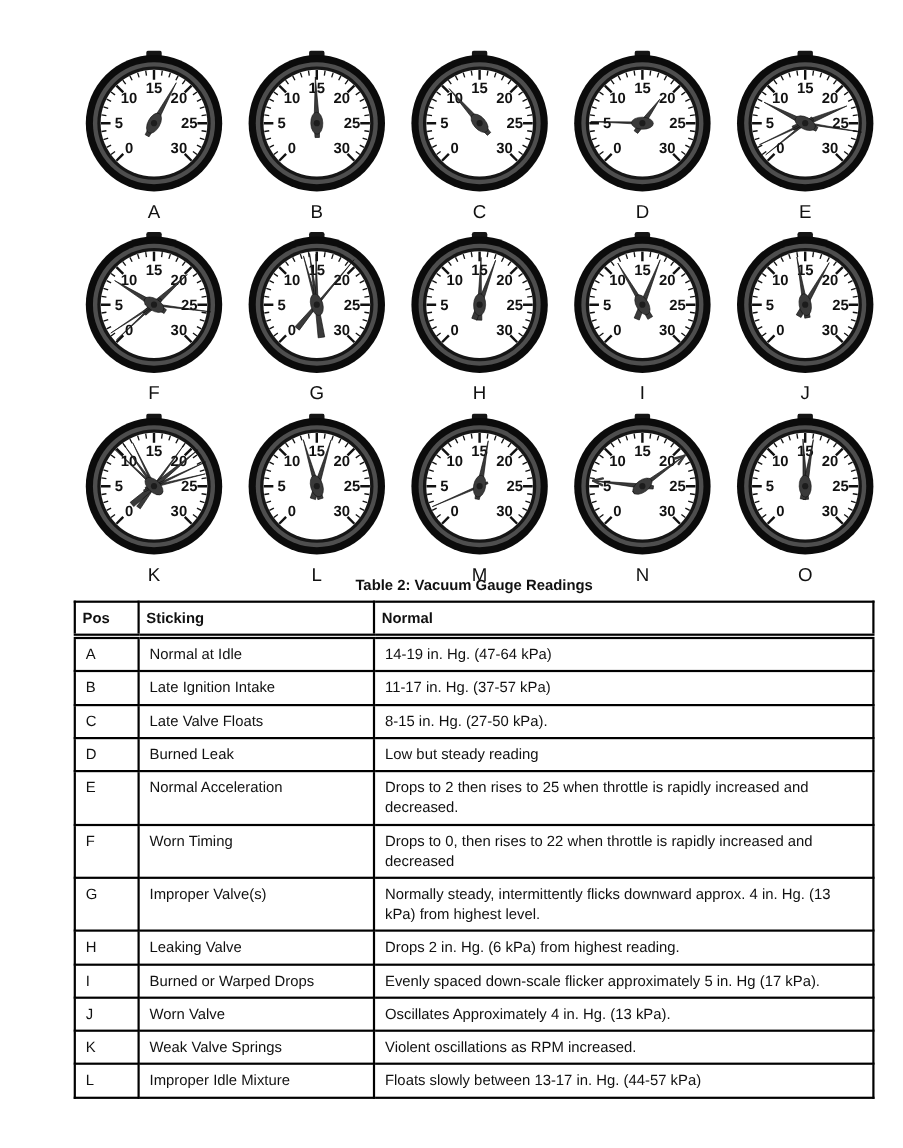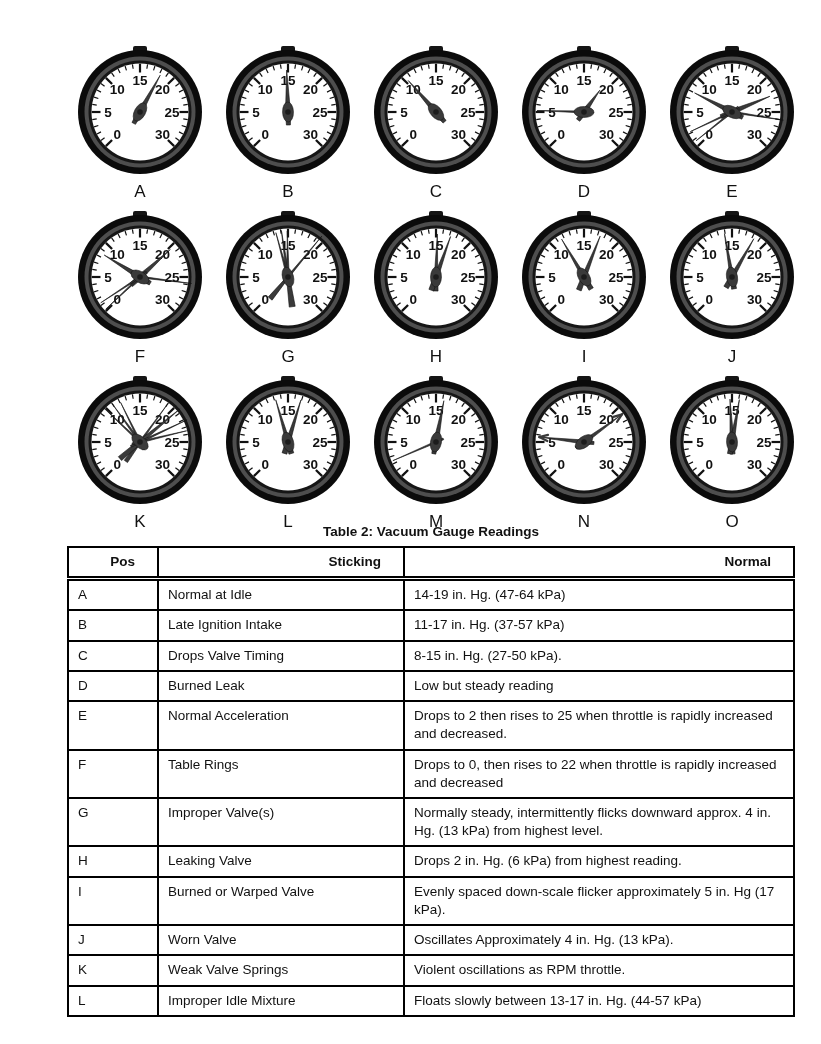--- a/index.html
+++ b/index.html
@@ -12,21 +12,21 @@
     display:flex;flex-wrap:wrap;
   }
   .gauge-cell{width:132px;height:165px;margin:0 8px;text-align:center;}
   .gauge-letter{margin-top:1px;font-size:17px;line-height:18px;color:#111;}
   .table-block{position:absolute;left:67px;top:524px;width:728px;}
   .table-title{text-align:center;font-weight:bold;font-size:13.5px;margin-bottom:7px;}
   table.readings{border-collapse:collapse;width:100%;font-size:13.5px;table-layout:fixed;}
   table.readings th, table.readings td{
     border:2px solid #000;padding:5px 9px;line-height:1.35;vertical-align:top;text-align:left;
   }
-  table.readings th{font-weight:bold;text-align:right;border-bottom:5px double #000;padding:5px 22px;}
+  table.readings th{font-weight:bold;text-align:left;border-bottom:5px double #000;padding:5px 6px;}
   th.col-pos{width:44px;}
   th.col-cond{width:200px;}
   td.pos{text-align:center;}
   .footer{
     position:absolute;left:14px;right:9px;top:1021px;
     display:flex;justify-content:space-between;font-size:13.5px;margin-top:36px;
   }
   .page-num{font-weight:bold;}
 </style>
 </head>
@@ -800,62 +800,62 @@
           <td class="cond">Normal at Idle</td>
           <td class="read">14-19 in. Hg. (47-64 kPa)</td>
         </tr>
         <tr>
           <td class="pos">B</td>
           <td class="cond">Late Ignition Intake</td>
           <td class="read">11-17 in. Hg. (37-57 kPa)</td>
         </tr>
         <tr>
           <td class="pos">C</td>
-          <td class="cond">Drops Valve Timing</td>
+          <td class="cond">Late Valve Floats</td>
           <td class="read">8-15 in. Hg. (27-50 kPa).</td>
         </tr>
         <tr>
           <td class="pos">D</td>
           <td class="cond">Burned Leak</td>
           <td class="read">Low but steady reading</td>
         </tr>
         <tr>
           <td class="pos">E</td>
           <td class="cond">Normal Acceleration</td>
           <td class="read">Drops to 2 then rises to 25 when throttle is rapidly increased and decreased.</td>
         </tr>
         <tr>
           <td class="pos">F</td>
-          <td class="cond">Table Rings</td>
+          <td class="cond">Worn Timing</td>
           <td class="read">Drops to 0, then rises to 22 when throttle is rapidly increased and decreased</td>
         </tr>
         <tr>
           <td class="pos">G</td>
           <td class="cond">Improper Valve(s)</td>
           <td class="read">Normally steady, intermittently flicks downward approx. 4 in. Hg. (13 kPa) from highest level.</td>
         </tr>
         <tr>
           <td class="pos">H</td>
           <td class="cond">Leaking Valve</td>
           <td class="read">Drops 2 in. Hg. (6 kPa) from highest reading.</td>
         </tr>
         <tr>
           <td class="pos">I</td>
-          <td class="cond">Burned or Warped Valve</td>
+          <td class="cond">Burned or Warped Drops</td>
           <td class="read">Evenly spaced down-scale flicker approximately 5 in. Hg (17 kPa).</td>
         </tr>
         <tr>
           <td class="pos">J</td>
           <td class="cond">Worn Valve</td>
           <td class="read">Oscillates Approximately 4 in. Hg. (13 kPa).</td>
         </tr>
         <tr>
           <td class="pos">K</td>
           <td class="cond">Weak Valve Springs</td>
-          <td class="read">Violent oscillations as RPM throttle.</td>
+          <td class="read">Violent oscillations as RPM increased.</td>
         </tr>
         <tr>
           <td class="pos">L</td>
           <td class="cond">Improper Idle Mixture</td>
           <td class="read">Floats slowly between 13-17 in. Hg. (44-57 kPa)</td>
         </tr>
       </tbody>
   </table>
 </div>
 

